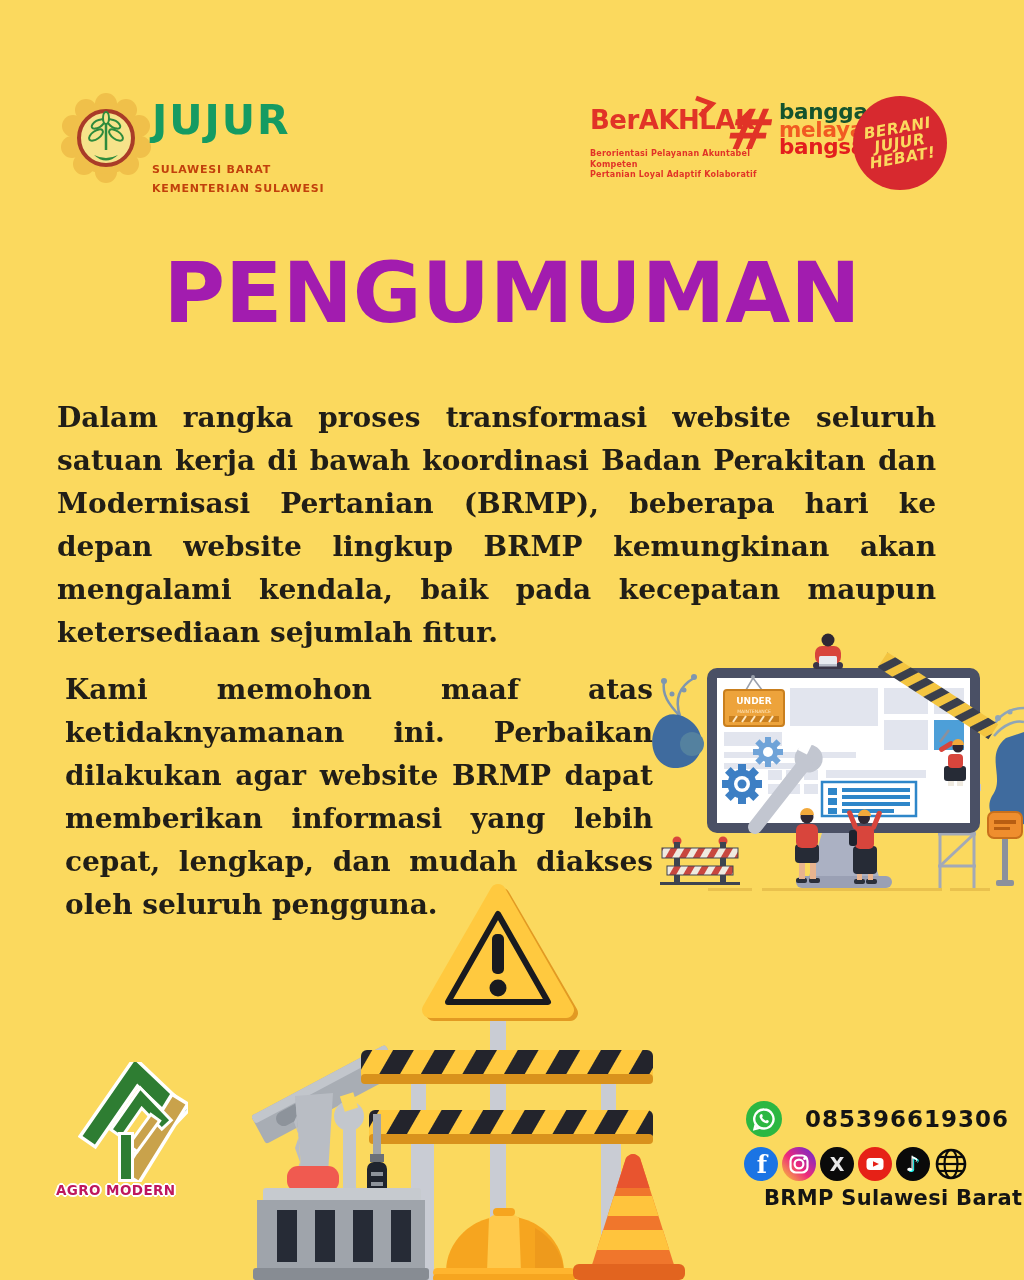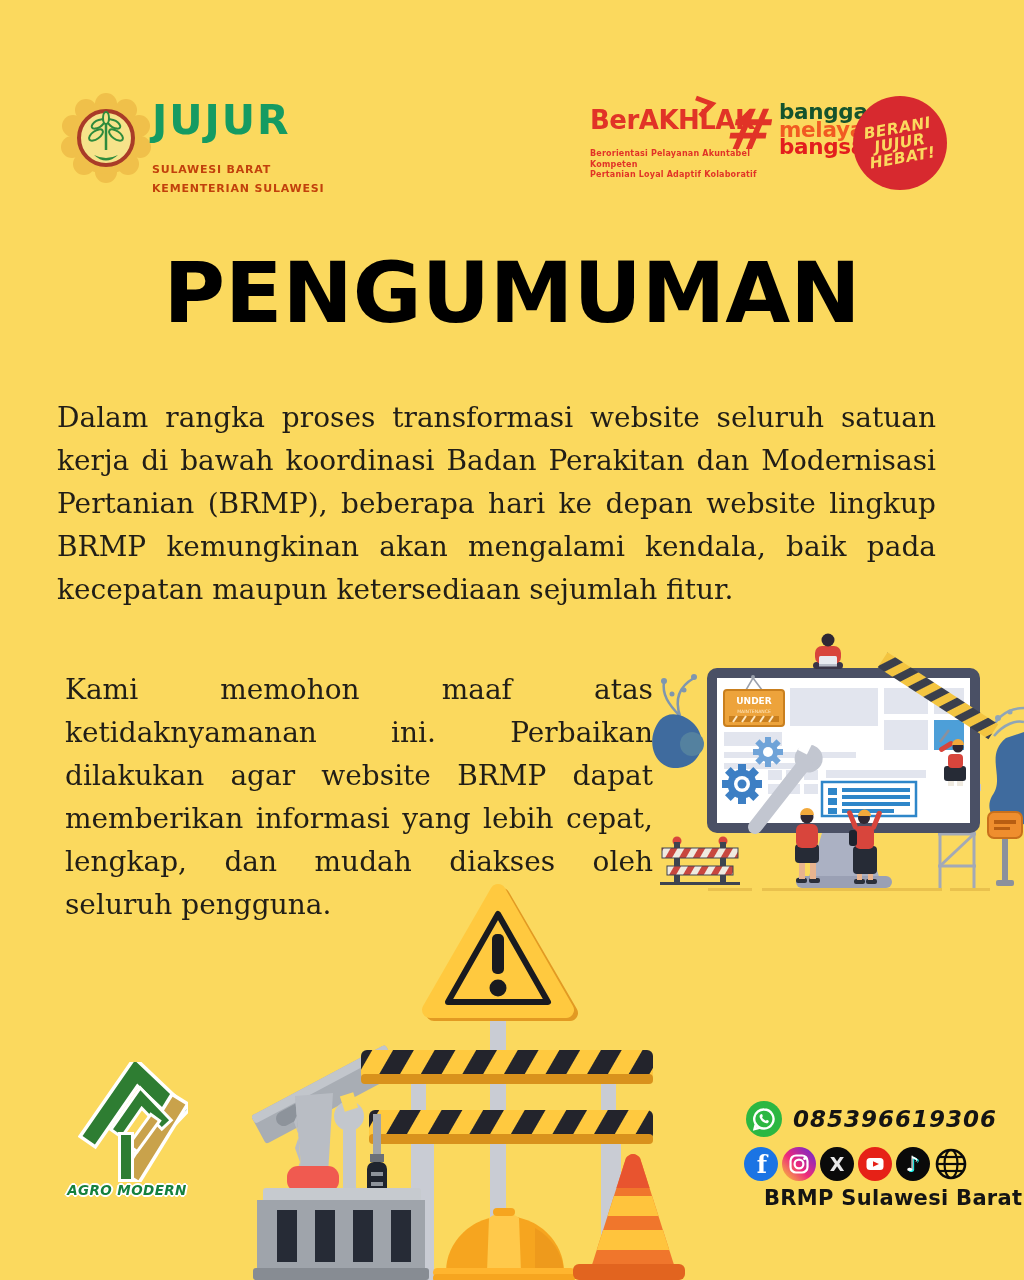--- a/index.html
+++ b/index.html
@@ -19,30 +19,30 @@
   .bangga-hash{font-size:56px;font-weight:800;color:#E13327;transform:skewX(-10deg);line-height:62px;}
   .bangga-words{margin-left:5px;margin-top:4px;}
   .bangga-words div{font-size:21.5px;font-weight:800;line-height:17.5px;letter-spacing:-.3px;}
   .bw1{color:#14532d;} .bw2{color:#F15A22;} .bw3{color:#E31E1E;}
   .badge{left:853px;top:96px;width:94px;height:94px;border-radius:50%;background:#D7292F;
          display:flex;align-items:center;justify-content:center;}
   .badge-inner{transform:rotate(-10deg);text-align:center;color:#FBD95E;
                font-style:italic;font-weight:800;font-size:15.5px;line-height:15px;letter-spacing:.5px;}
   
   .title{left:0;right:0;top:244px;text-align:center;font-size:84px;font-weight:800;
-         color:#000000;letter-spacing:0px;}
-  .para{font-family:"DejaVu Serif",serif;font-weight:400;font-size:28px;line-height:43px;
+         color:#a21caf;letter-spacing:0px;}
+  .para{font-family:"DejaVu Serif",serif;font-weight:700;font-size:28px;line-height:43px;
         text-align:justify;color:#211e17;}
   .p1{left:57px;top:396px;width:879px;}
   .p2{left:65px;top:668px;width:588px;}
   
-  .agro-label{left:56px;top:1182px;width:142px;text-align:center;font-size:13.5px;font-weight:800;
-              color:#15803d;letter-spacing:.4px;
-              text-shadow:-2px 0 #fff,2px 0 #fff,0 -2px #fff,0 2px #fff,-1px -1px #fff,1px 1px #fff,-1px 1px #fff,1px -1px #fff;font-style:italic;}
-  .wa-row{left:746px;top:1101px;display:flex;align-items:center;gap:11px;font-style:italic;}
+  .agro-label{left:56px;top:1182px;width:142px;text-align:left;font-size:13.5px;font-weight:800;
+              color:#be185d;letter-spacing:.4px;
+              text-shadow:-2px 0 #fff,2px 0 #fff,0 -2px #fff,0 2px #fff,-1px -1px #fff,1px 1px #fff,-1px 1px #fff,1px -1px #fff;}
+  .wa-row{left:746px;top:1101px;display:flex;align-items:center;gap:23px;}
   .wa-number{font-size:23px;font-weight:800;color:#141414;letter-spacing:1px;}
   .social-row{left:744px;top:1147px;display:flex;gap:4px;}
   .account-name{left:748px;top:1186px;font-size:21px;font-weight:800;color:#141414;letter-spacing:.3px;margin-left:16px;}
 </style>
 </head>
 <body>
 
 <div class="poster">
 
   <svg class="abs" style="left:60px;top:92px;" width="92" height="92" viewBox="0 0 92 92">

